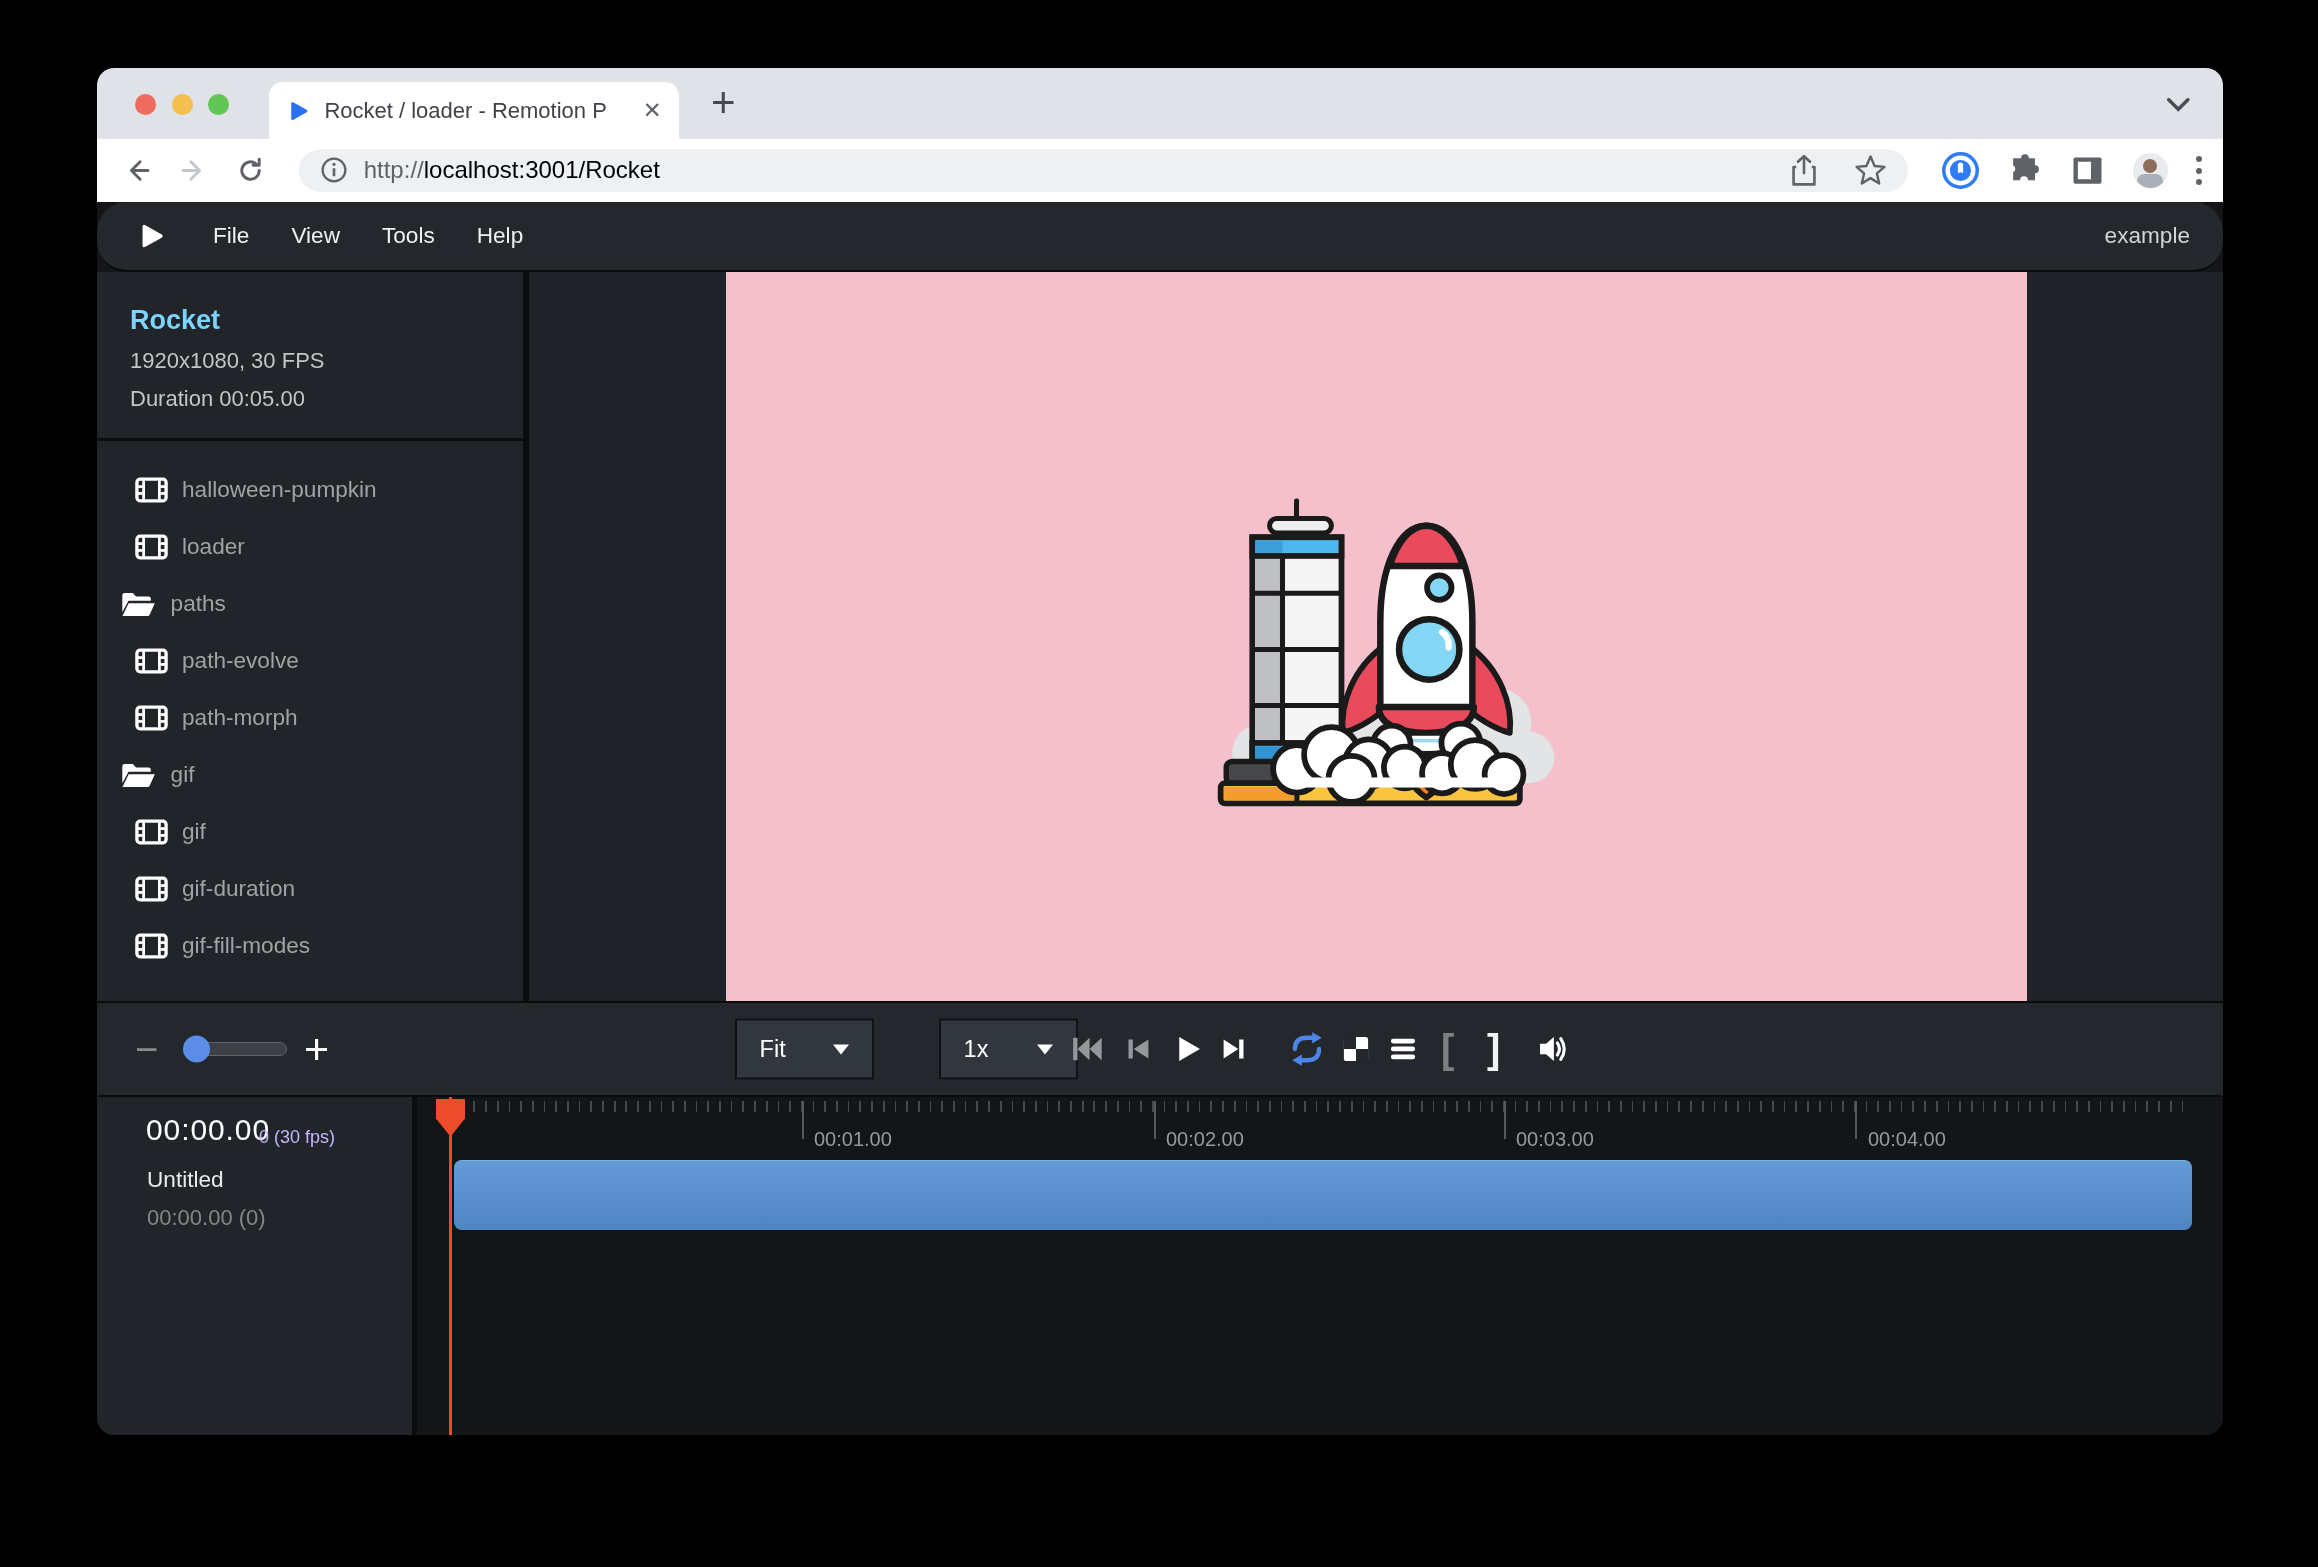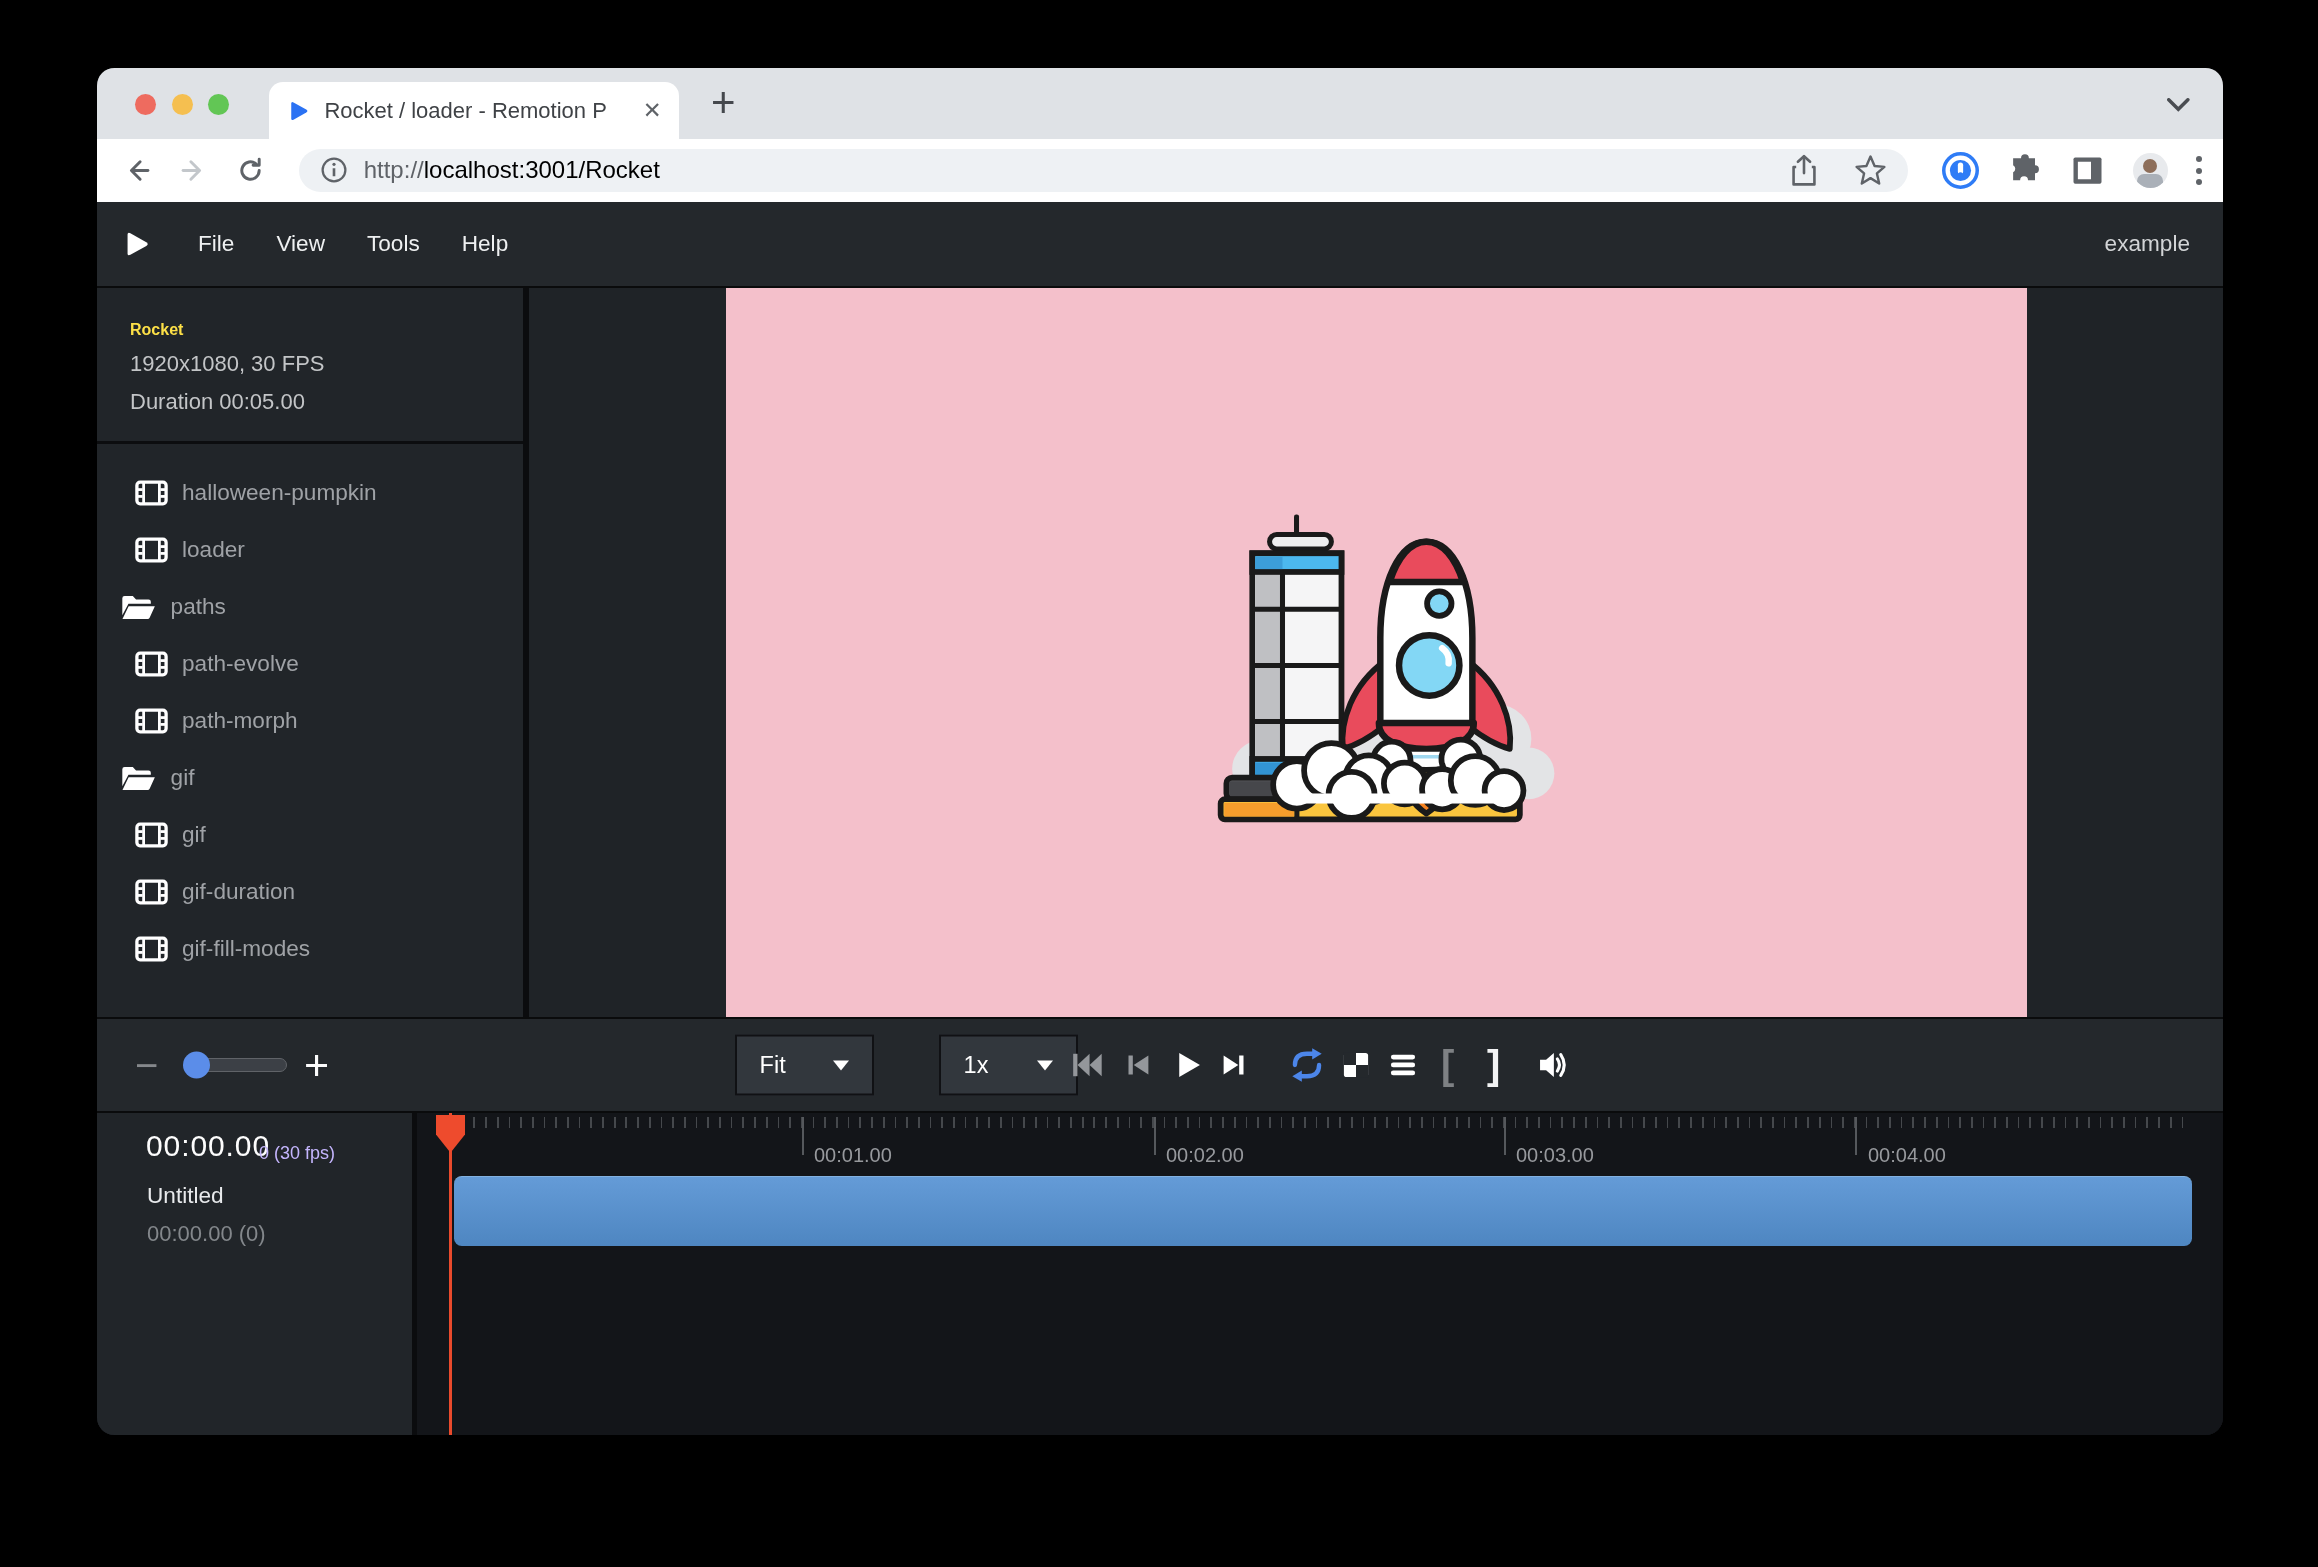--- a/index.html
+++ b/index.html
@@ -34,31 +34,31 @@
   .url-rest { color:#000000;margin-top:48px; }
   .omni-right { margin-left:auto; margin-right:21px; display:flex; gap:35px; align-items:center; }
   .ext-icons { position:absolute; right:21px; top:0; height:63px; display:flex; align-items:center; gap:28px; }
   .avatar { width:35px; height:35px; border-radius:50%; background:#e8eaed; position:relative; overflow:hidden; }
   .avatar::before { content:""; position:absolute; left:10.4px; top:6px; width:14px; height:14px; border-radius:50%; background:#8d6e5a; }
   .avatar::after { content:""; position:absolute; left:4.3px; top:21px; width:26px; height:15.7px; border-radius:7px 7px 0 0; background:#aab0b8; }
   .dots { display:flex; flex-direction:column; gap:5.2px; }
   .dots i { width:6px; height:6px; border-radius:50%; background:#5f6368; }
 
   
-  .menubar { height:86px; background:#24282c; border-bottom:2.6px solid #0a0b0c; display:flex;
-             align-items:center; position:relative; flex:none; padding-left:24px; }
+  .menubar { height:70px; background:#24282c; border-bottom:2.6px solid #0a0b0c; display:flex;
+             align-items:center; position:relative; flex:none; padding-left:39px;border-radius:30px; }
   .r-logo { width:30px; height:30px; margin-right:26px; }
   .menu-item { color:#eef0f1; font-size:22.6px; padding:0 21px; }
   .menubar-right { position:absolute; right:33px; color:#d2d4d6; font-size:22.6px; }
 
   
   .main { height:729px; display:flex; flex:none; background:#1f2327; }
   .sidebar { width:432px; flex:none; background:#212529; border-right:6px solid #0b0c0e; overflow:hidden; }
   .side-info { padding:33px 0 0 33px; }
-  .side-name { font-size:16px; font-weight:700; color:#fde047; }
+  .side-name { font-size:27px; font-weight:700; color:#7dd3fc; }
   .side-meta { font-size:22px; color:#c3c5c7; margin-top:12px; }
   .side-divider { height:2.6px; background:#0c0d0f; margin-top:26px; }
   .side-list { padding-top:21px; }
   .side-row { height:57px; display:flex; align-items:center; color:#9fa2a6; font-size:22.6px; }
   .side-row[data-type="composition"] { padding-left:38px; }
   .side-row[data-type="folder"] { padding-left:22.6px; }
   .side-row .ico { margin-right:14px; display:flex; align-items:center; }
 
   .preview { flex:1; display:flex; justify-content:center; }
   .canvas { width:1301px; height:729px; background:#f4c0cb; display:flex; align-items:center; justify-content:center; }

